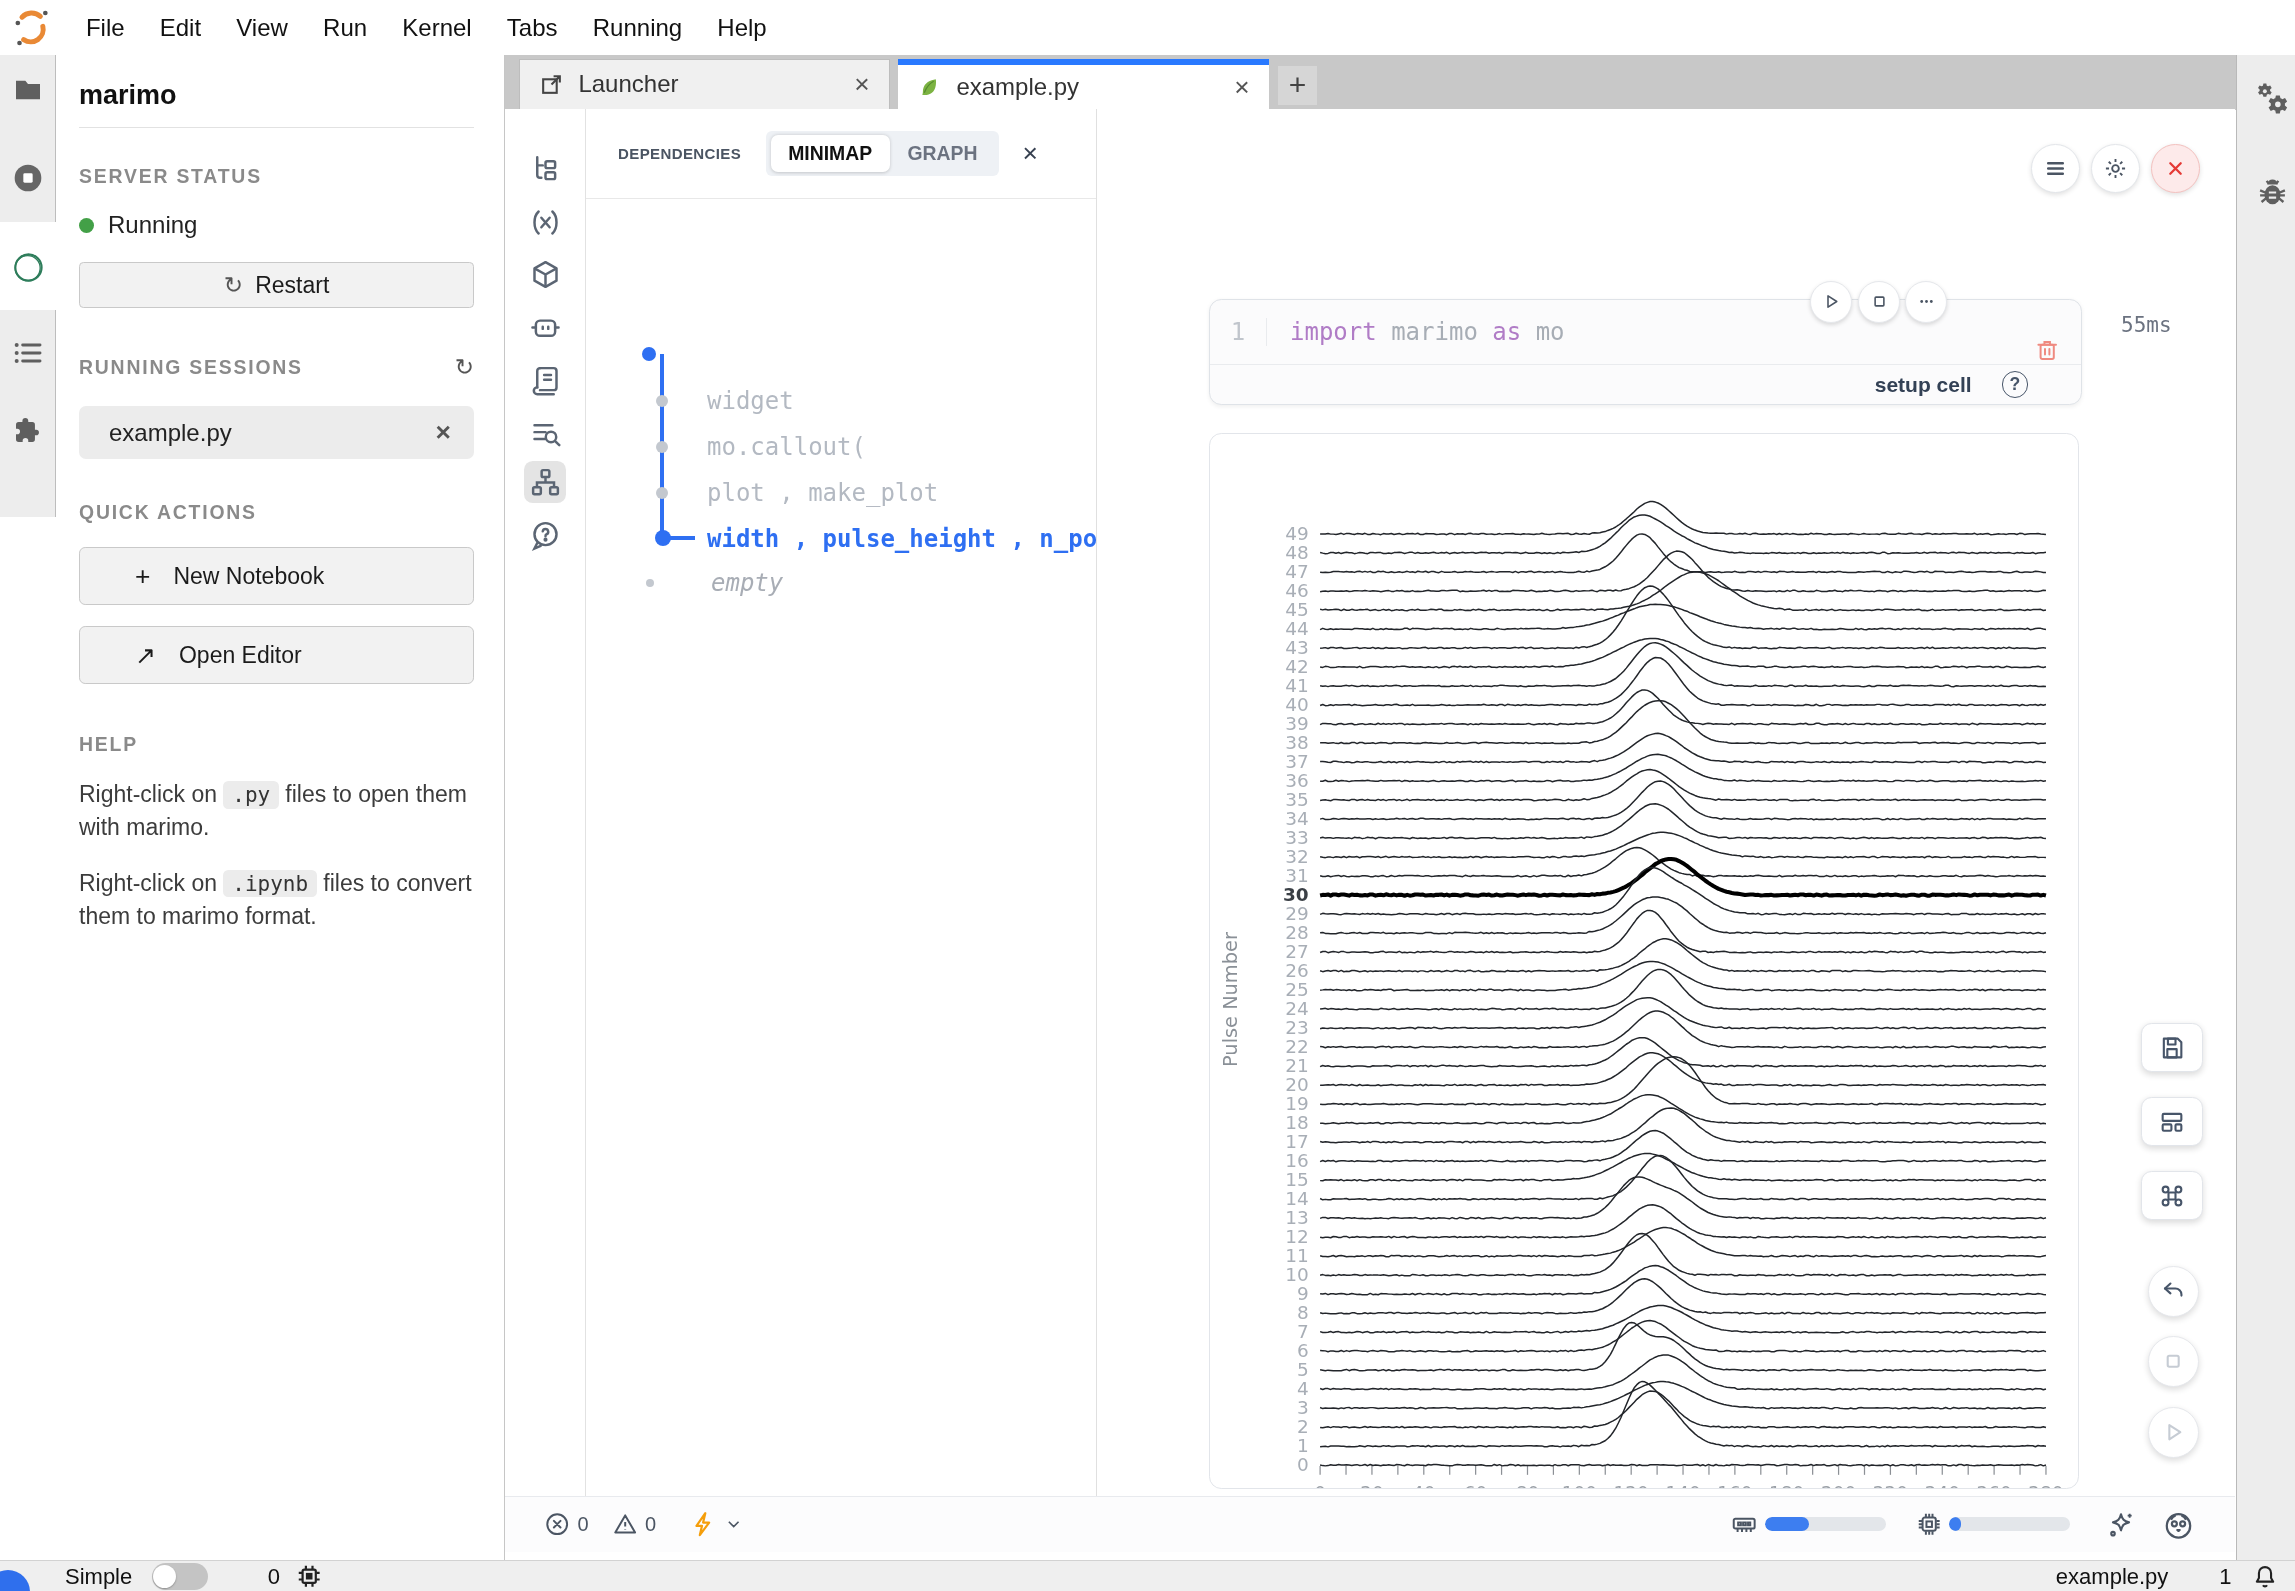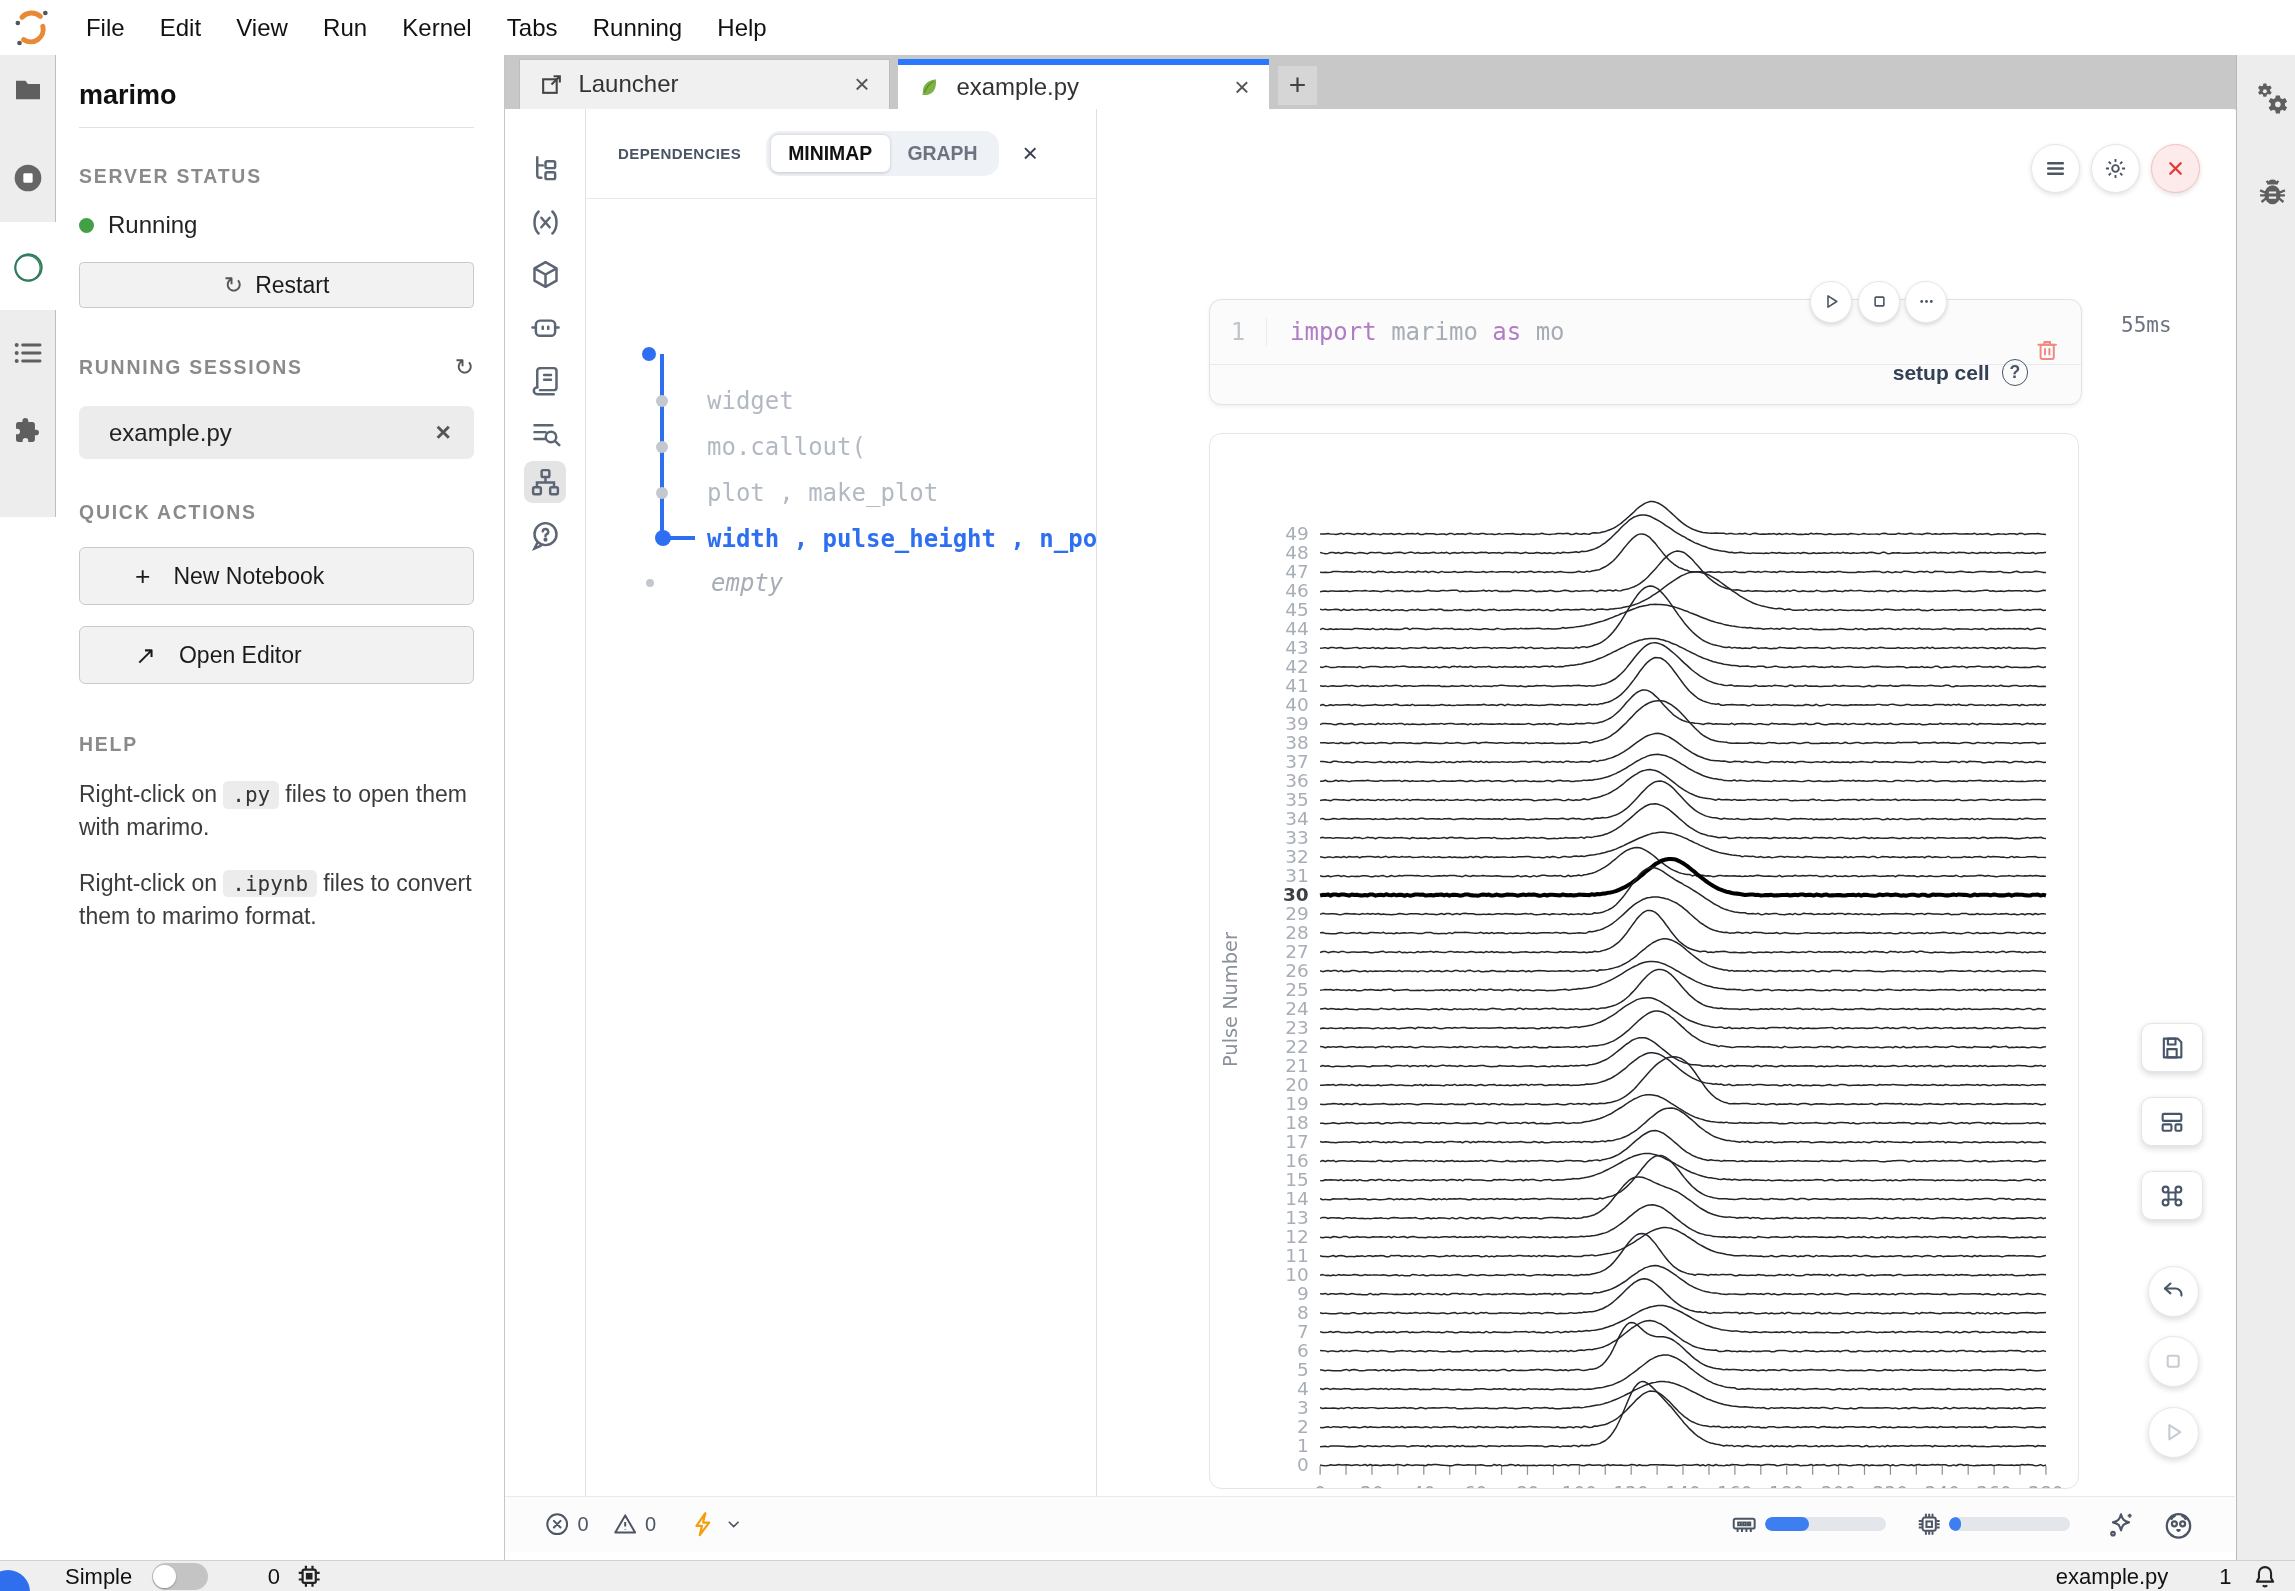--- a/index.html
+++ b/index.html
@@ -43,21 +43,21 @@
   
   #toolstrip{position:absolute;left:505px;top:109px;width:81px;height:1387px;background:#fff;border-right:1.8px solid #e2e2e2;box-sizing:border-box;}
   .tool-btn{position:absolute;left:19.4px;width:42px;height:42px;display:flex;align-items:center;justify-content:center;color:#5b6573;border-radius:8.8px;cursor:pointer;}
   .tool-btn.selected{background:#e4e4e4;}
   .tool-btn svg{width:33px;height:33px;}
 
   
   #depspanel{position:absolute;left:586px;top:109px;width:511px;height:1387px;background:#fff;border-right:1.8px solid #e0e0e0;box-sizing:border-box;}
   #deps-header{position:absolute;left:0;top:0;width:100%;height:90px;border-bottom:1.8px solid #e8e8e8;box-sizing:border-box;display:flex;align-items:center;}
   #deps-title{font-size:15px;font-weight:bold;color:#4b5563;margin-left:32px;letter-spacing:0.4px;}
-  #deps-toggle{margin-left:25px;background:#eef1f5;border-radius:15px;padding:4.4px;display:flex;align-items:center;}
+  #deps-toggle{margin-left:25px;background:#eef1f5;border-radius:6px;padding:4.4px;display:flex;align-items:center;}
   .toggle-opt{font-size:19.4px;font-weight:bold;padding:7px 17.6px;border-radius:7px;color:#6b7280;cursor:pointer;}
   .toggle-opt.on{background:#fff;color:#111;box-shadow:0 0.9px 3.5px rgba(0,0,0,.18);}
   #deps-close{margin-left:23px;font-size:26.4px;color:#374151;cursor:pointer;}
   #deps-tree{position:absolute;left:0;top:90px;right:0;bottom:0;font-family:"DejaVu Sans Mono",monospace;font-size:24px;}
   #tree-line{position:absolute;left:74px;top:155px;width:3.5px;height:181px;background:#2e6ff2;}
   .tree-dot{position:absolute;border-radius:50%;}
   .tree-row{position:absolute;left:113px;white-space:nowrap;}
   .tree-sel{left:113px;top:134px;width:380px;height:44px;background:#3b82f6;border-radius:7px;color:#fff;font-weight:bold;display:flex;align-items:center;padding-left:19.4px;box-sizing:border-box;cursor:pointer;}
   .tree-muted{color:#b3b9c2;cursor:pointer;}
   .tree-accent{color:#2e6ff2;font-weight:bold;cursor:pointer;}
@@ -70,21 +70,21 @@
   #btn-shutdown{background:#fdeaea;border-color:#f3c1bf;color:#e53935;}
   #nb-title{position:absolute;left:0;top:211px;width:100%;text-align:center;font-family:"DejaVu Sans Mono",monospace;font-size:24px;color:#6b7280;}
 
   
   #cell{position:absolute;left:111px;top:190px;width:873px;height:106px;background:#fbfbfc;border:1.8px solid #dfe3e8;border-radius:12.3px;box-shadow:0 1.8px 4.4px rgba(0,0,0,.06);box-sizing:border-box;}
   #cell-coderow{position:absolute;left:0;top:0;width:100%;height:65px;display:flex;align-items:center;border-bottom:1.8px solid #e9ebee;box-sizing:border-box;}
   #cell-lineno{width:56px;text-align:center;font-family:"DejaVu Sans Mono",monospace;font-size:24px;color:#c0c5cc;border-right:1.8px solid #e9ebee;}
   #cell-code{font-family:"DejaVu Sans Mono",monospace;font-size:24px;margin-left:23px;white-space:pre;}
   .tok-kw{color:#b07cc6;}
   .tok-id{color:#a7adb5;}
-  #cell-setuprow{position:absolute;left:0;bottom:12px;width:100%;height:39px;display:flex;align-items:center;justify-content:flex-end;gap:12px;padding-right:53px;box-sizing:border-box;}
+  #cell-setuprow{position:absolute;left:0;bottom:0;width:100%;height:39px;display:flex;align-items:center;justify-content:flex-end;gap:30px;padding-right:53px;box-sizing:border-box;}
   #setup-label{font-size:21px;font-weight:bold;color:#334155;}
   .q-circle{width:26.4px;height:26.4px;border-radius:50%;border:1.8px solid #475569;color:#475569;font-size:17.6px;font-weight:bold;display:flex;align-items:center;justify-content:center;box-sizing:border-box;}
   .cell-act{position:absolute;width:42px;height:42px;border-radius:50%;background:#fff;border:1.8px solid #e6e8ec;box-shadow:0 1.8px 4.4px rgba(0,0,0,.15);display:flex;align-items:center;justify-content:center;color:#4b5563;box-sizing:border-box;cursor:pointer;}
   .cell-act svg{width:21px;height:21px;}
   #cell-trash{position:absolute;right:21px;top:37px;width:26.4px;height:26.4px;color:#ef8a80;cursor:pointer;}
   #cell-runtime{position:absolute;left:1023px;top:204px;font-family:"DejaVu Sans Mono",monospace;font-size:21px;color:#6b7280;}
 
   
   #chartbox{position:absolute;left:111px;top:324px;width:870px;height:1056px;border:1.8px solid #e2e5ea;border-radius:12.3px;overflow:hidden;box-sizing:border-box;background:#fff;}
   #chart{position:absolute;left:0;top:0;}

